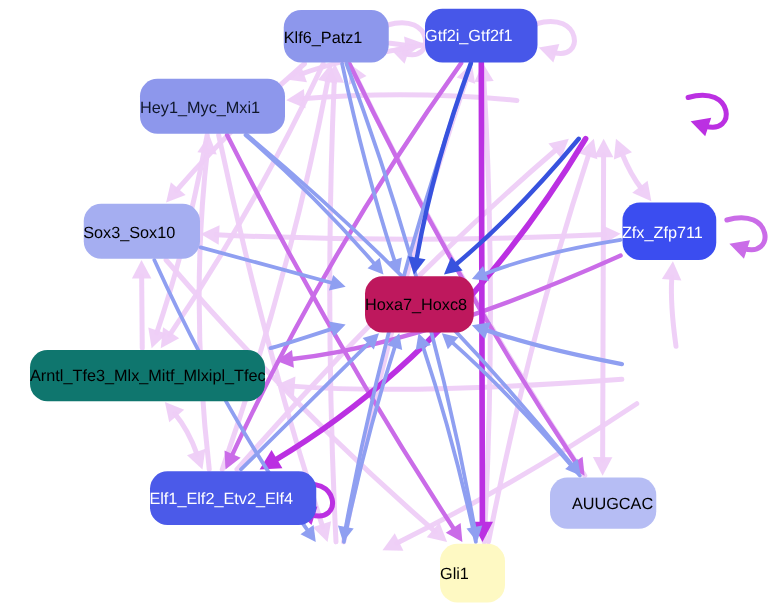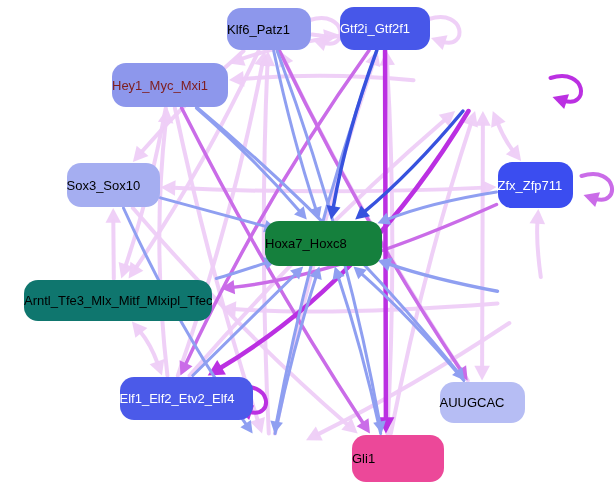--- a/index.html
+++ b/index.html
@@ -136,37 +136,37 @@
       <path d="M 462.98973780040177 111 Q 412.0710678118655 172.07106781186548 363.96638068674815 212.17887624533358" fill="none" stroke="#3752de" stroke-width="3.5" stroke-linecap="round"></path>
       <polygon points="355.1855377193071,219.5 360.9692560008685,205.43368908208225 370.06262641995994,216.34013737752622" fill="#3752de"></polygon>
     </svg>
 
 <div class="node" style="left: 227px; top: 8px; width: 84px; height: 42px; background: rgb(141, 151, 236); color: rgb(0, 0, 0);">
       <span>Klf6_Patz1</span>
     </div>
     <div class="node" style="left: 340px; top: 6.5px; width: 90px; height: 43px; background: rgb(71, 87, 233); color: rgb(255, 255, 255);">
       <span>Gtf2i_Gtf2f1</span>
     </div>
-    <div class="node" style="left: 112px; top: 63px; width: 116px; height: 44px; background: rgb(141, 151, 236); color: #7f1d1d;">
+    <div class="node" style="left: 112px; top: 63px; width: 116px; height: 44px; background: rgb(141, 151, 236); color: #0f172a;">
       <span>Hey1_Myc_Mxi1</span>
     </div>
     <div class="node" style="left: 66.5px; top: 163px; width: 93px; height: 44px; background: rgb(165, 174, 241); color: #000000;">
       <span>Sox3_Sox10</span>
     </div>
     <div class="node" style="left: 497.5px; top: 162px; width: 75px; height: 46px; background: rgb(59, 77, 240); color: rgb(255, 255, 255);">
       <span>Zfx_Zfp711</span>
     </div>
-    <div class="node" style="left: 265px; top: 220.5px; width: 117px; height: 45px; background: #15803d; color: rgb(0, 0, 0);">
+    <div class="node" style="left: 292px; top: 220.5px; width: 87px; height: 45px; background: #be185d; color: rgb(0, 0, 0);">
       <span>Hoxa7_Hoxc8</span>
     </div>
     <div class="node" style="left: 24px; top: 279.5px; width: 188px; height: 41px; background: #0f766e; color: rgb(0, 0, 0);">
       <span>Arntl_Tfe3_Mlx_Mitf_Mlxipl_Tfec</span>
     </div>
     <div class="node" style="left: 103.5px; top: 376.5px; width: 133px; height: 43px; background: rgb(75, 90, 233); color: rgb(255, 255, 255); margin-left: 16px;">
       <span>Elf1_Elf2_Etv2_Elf4</span>
     </div>
-    <div class="node" style="left: 439.5px; top: 381.5px; width: 85px; height: 41px; background: rgb(182, 189, 244); color: rgb(0, 0, 0);">
+    <div class="node" style="left: 439.5px; top: 381.5px; width: 85px; height: 41px; background: rgb(182, 189, 244); color: rgb(0, 0, 0); padding-left: 18px;">
       <span>AUUGCAC</span>
     </div>
-    <div class="node" style="left: 352px; top: 434.5px; width: 92px; height: 47px; background: #ec4899; color: rgb(0, 0, 0);">
+    <div class="node" style="left: 352px; top: 434.5px; width: 52px; height: 47px; background: #fef9c3; color: rgb(0, 0, 0);">
       <span>Gli1</span>
     </div>
   </div>
 
 </body></html>

